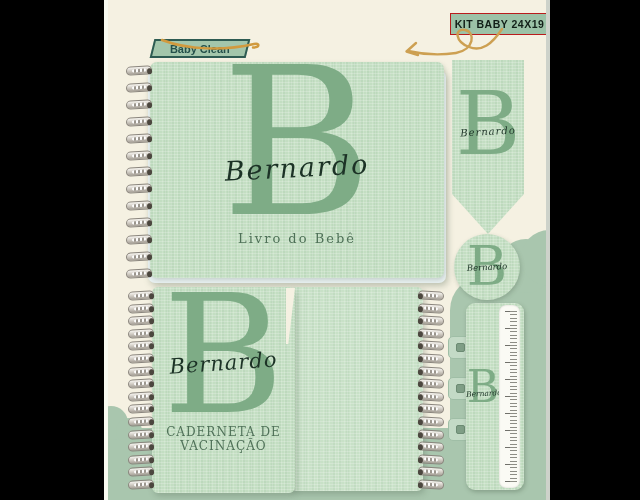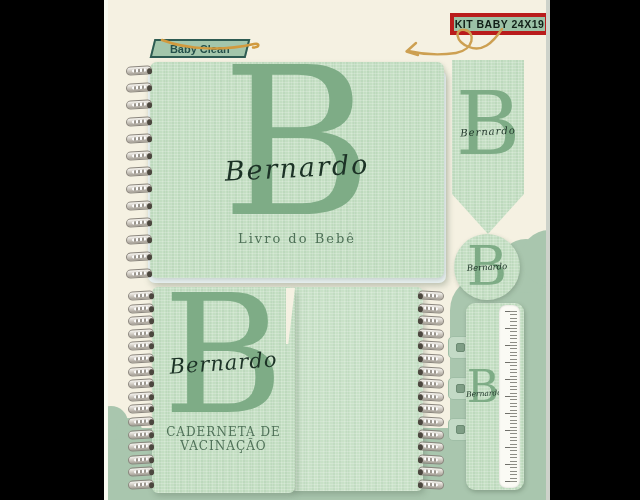--- a/index.html
+++ b/index.html
@@ -31,21 +31,21 @@
   #logo-verde { color:#9AC4AC; margin-left:2px; }
   #logo-swash { position:absolute; left:56px; top:38px; z-index:11; }
 
   #baby-clean-badge { position:absolute; left:48px; top:39px; width:96px; height:19px;
       background:#A3C6AB; border:2px solid #2E5B52; transform:skewX(-14deg);
       z-index:9; display:flex; align-items:center; justify-content:center; }
   #baby-clean-badge span { transform:skewX(14deg); font-family:"Liberation Sans",sans-serif;
       font-weight:bold; font-size:11px; color:#24504A; }
 
   #kit-badge { position:absolute; left:346px; top:13px; width:99px; height:22px;
-      background:#9CC2A7; border:4px solid #b91c1c; z-index:10;
+      background:#9CC2A7; border:1px solid #b91c1c; z-index:10;
       display:flex; align-items:center; justify-content:center; }
   #kit-badge span { font-family:"Liberation Sans",sans-serif; font-weight:bold;
       font-size:10.5px; letter-spacing:.5px; color:#121F18; }
 
   #arrow-doodle { position:absolute; left:290px; top:26px; z-index:10; }
 
   
   .linen { background-color:#C3DEC2;
     background-image:
       repeating-linear-gradient(0deg, rgba(255,255,255,.20) 0 1px, rgba(0,0,0,0) 1px 3px),

